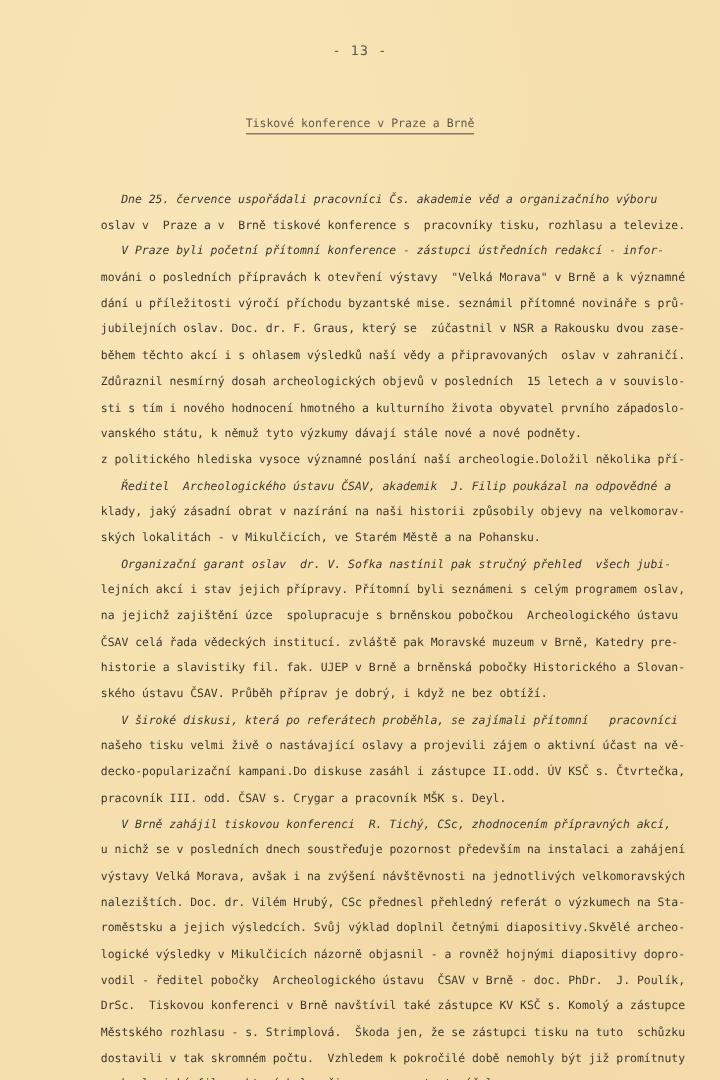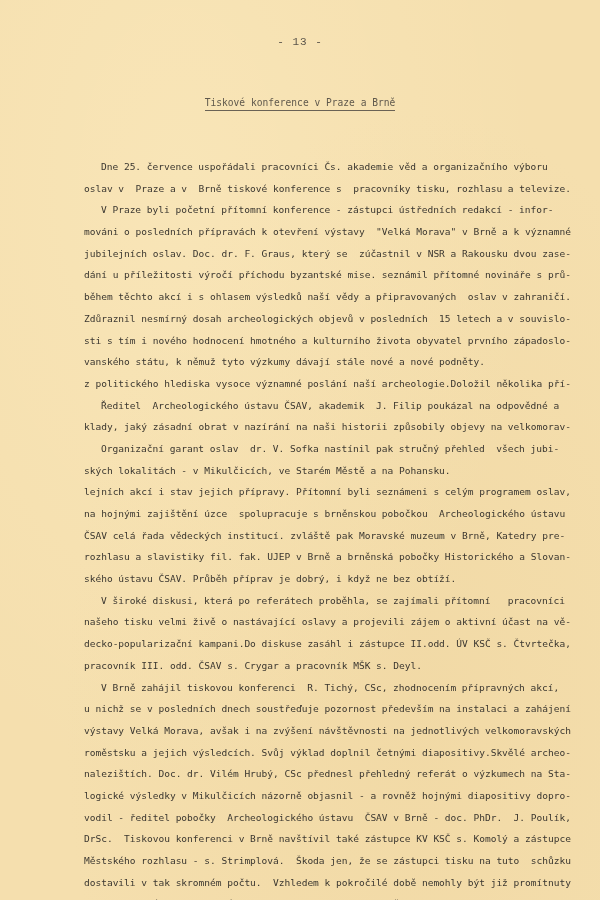--- a/index.html
+++ b/index.html
@@ -12,79 +12,79 @@
   }
   .paper {
     position:absolute; inset:0;
     background:
       radial-gradient(ellipse at 30% 20%, rgba(255,240,200,0.35), transparent 60%),
       radial-gradient(ellipse at 70% 80%, rgba(230,200,140,0.25), transparent 60%),
       #f5dfae;
   }
   .page-number {
     position:absolute; top:36px; left:0; width:600px;
-    text-align:center; font-size:11px; letter-spacing:1px; color:#5a544a;font-family:Liberation Mono, monospace;
+    text-align:center; font-size:11px; letter-spacing:1px; color:#5a544a;
   }
   .title {
     position:absolute; top:91px; left:0; width:600px; text-align:center;
   }
   .title span {
     display:inline-block; font-size:9.6px; color:#5f584c;
     border-bottom:1px solid #6a6255; padding-bottom:2px;
   }
   .body-text {
     position:absolute; left:84px; top:156px; width:516px;
   }
   .line {
     height:21.7px; line-height:21.7px;
     font-size:9.55px; white-space:pre; color:#3b3730;
     letter-spacing:-0.02px;
   }
-  .line.indent-small { padding-left:17px; }
+  .line.indent-small { padding-left:17px;font-style:italic; }
 </style>
 </head>
 <body>
 
 <div class="paper"></div>
 
 <div class="page-number">- 13 -</div>
 
 <div class="title">
   <span>Tiskové konference v Praze a Brně</span>
 </div>
 
 <div class="body-text" id="body-text">
   <div class="line indent-small">Dne 25. července uspořádali pracovníci Čs. akademie věd a organizačního výboru</div>
   <div class="line">oslav v  Praze a v  Brně tiskové konference s  pracovníky tisku, rozhlasu a televize.</div>
   <div class="line indent-small">V Praze byli početní přítomní konference - zástupci ústředních redakcí - infor-</div>
   <div class="line">mováni o posledních přípravách k otevření výstavy  "Velká Morava" v Brně a k významné</div>
+  <div class="line">dání u příležitosti výročí příchodu byzantské mise. seznámil přítomné novináře s prů-</div>
   <div class="line">jubilejních oslav. Doc. dr. F. Graus, který se  zúčastnil v NSR a Rakousku dvou zase-</div>
-  <div class="line">dání u příležitosti výročí příchodu byzantské mise. seznámil přítomné novináře s prů-</div>
   <div class="line">během těchto akcí i s ohlasem výsledků naší vědy a připravovaných  oslav v zahraničí.</div>
   <div class="line">Zdůraznil nesmírný dosah archeologických objevů v posledních  15 letech a v souvislo-</div>
   <div class="line">sti s tím i nového hodnocení hmotného a kulturního života obyvatel prvního západoslo-</div>
   <div class="line">vanského státu, k němuž tyto výzkumy dávají stále nové a nové podněty.</div>
   <div class="line">z politického hlediska vysoce významné poslání naší archeologie.Doložil několika pří-</div>
   <div class="line indent-small">Ředitel  Archeologického ústavu ČSAV, akademik  J. Filip poukázal na odpovědné a</div>
   <div class="line">klady, jaký zásadní obrat v nazírání na naši historii způsobily objevy na velkomorav-</div>
+  <div class="line">ských lokalitách - v Mikulčicích, ve Starém Městě a na Pohansku.</div>
   <div class="line indent-small">Organizační garant oslav  dr. V. Sofka nastínil pak stručný přehled  všech jubi-</div>
-  <div class="line">ských lokalitách - v Mikulčicích, ve Starém Městě a na Pohansku.</div>
   <div class="line">lejních akcí i stav jejich přípravy. Přítomní byli seznámeni s celým programem oslav,</div>
-  <div class="line">na hojnými zajištění úzce  spolupracuje s brněnskou pobočkou  Archeologického ústavu</div>
+  <div class="line">na jejichž zajištění úzce  spolupracuje s brněnskou pobočkou  Archeologického ústavu</div>
   <div class="line">ČSAV celá řada vědeckých institucí. zvláště pak Moravské muzeum v Brně, Katedry pre-</div>
-  <div class="line">rozhlasu a slavistiky fil. fak. UJEP v Brně a brněnská pobočky Historického a Slovan-</div>
+  <div class="line">historie a slavistiky fil. fak. UJEP v Brně a brněnská pobočky Historického a Slovan-</div>
   <div class="line">ského ústavu ČSAV. Průběh příprav je dobrý, i když ne bez obtíží.</div>
   <div class="line indent-small">V široké diskusi, která po referátech proběhla, se zajímali přítomní   pracovníci</div>
   <div class="line">našeho tisku velmi živě o nastávající oslavy a projevili zájem o aktivní účast na vě-</div>
   <div class="line">decko-popularizační kampani.Do diskuse zasáhl i zástupce II.odd. ÚV KSČ s. Čtvrtečka,</div>
   <div class="line">pracovník III. odd. ČSAV s. Crygar a pracovník MŠK s. Deyl.</div>
   <div class="line indent-small">V Brně zahájil tiskovou konferenci  R. Tichý, CSc, zhodnocením přípravných akcí,</div>
   <div class="line">u nichž se v posledních dnech soustřeďuje pozornost především na instalaci a zahájení</div>
   <div class="line">výstavy Velká Morava, avšak i na zvýšení návštěvnosti na jednotlivých velkomoravských</div>
+  <div class="line">nalezištích. Doc. dr. Vilém Hrubý, CSc přednesl přehledný referát o výzkumech na Sta-</div>
   <div class="line">roměstsku a jejich výsledcích. Svůj výklad doplnil četnými diapositivy.Skvělé archeo-</div>
-  <div class="line">nalezištích. Doc. dr. Vilém Hrubý, CSc přednesl přehledný referát o výzkumech na Sta-</div>
   <div class="line">logické výsledky v Mikulčicích názorně objasnil - a rovněž hojnými diapositivy dopro-</div>
   <div class="line">vodil - ředitel pobočky  Archeologického ústavu  ČSAV v Brně - doc. PhDr.  J. Poulík,</div>
   <div class="line">DrSc.  Tiskovou konferenci v Brně navštívil také zástupce KV KSČ s. Komolý a zástupce</div>
   <div class="line">Městského rozhlasu - s. Strimplová.  Škoda jen, že se zástupci tisku na tuto  schůzku</div>
   <div class="line">dostavili v tak skromném počtu.  Vzhledem k pokročilé době nemohly být již promítnuty</div>
   <div class="line">archeologické filmy, které byly připraveny pro tento účel.</div>
 </div>
 
 </body></html>

